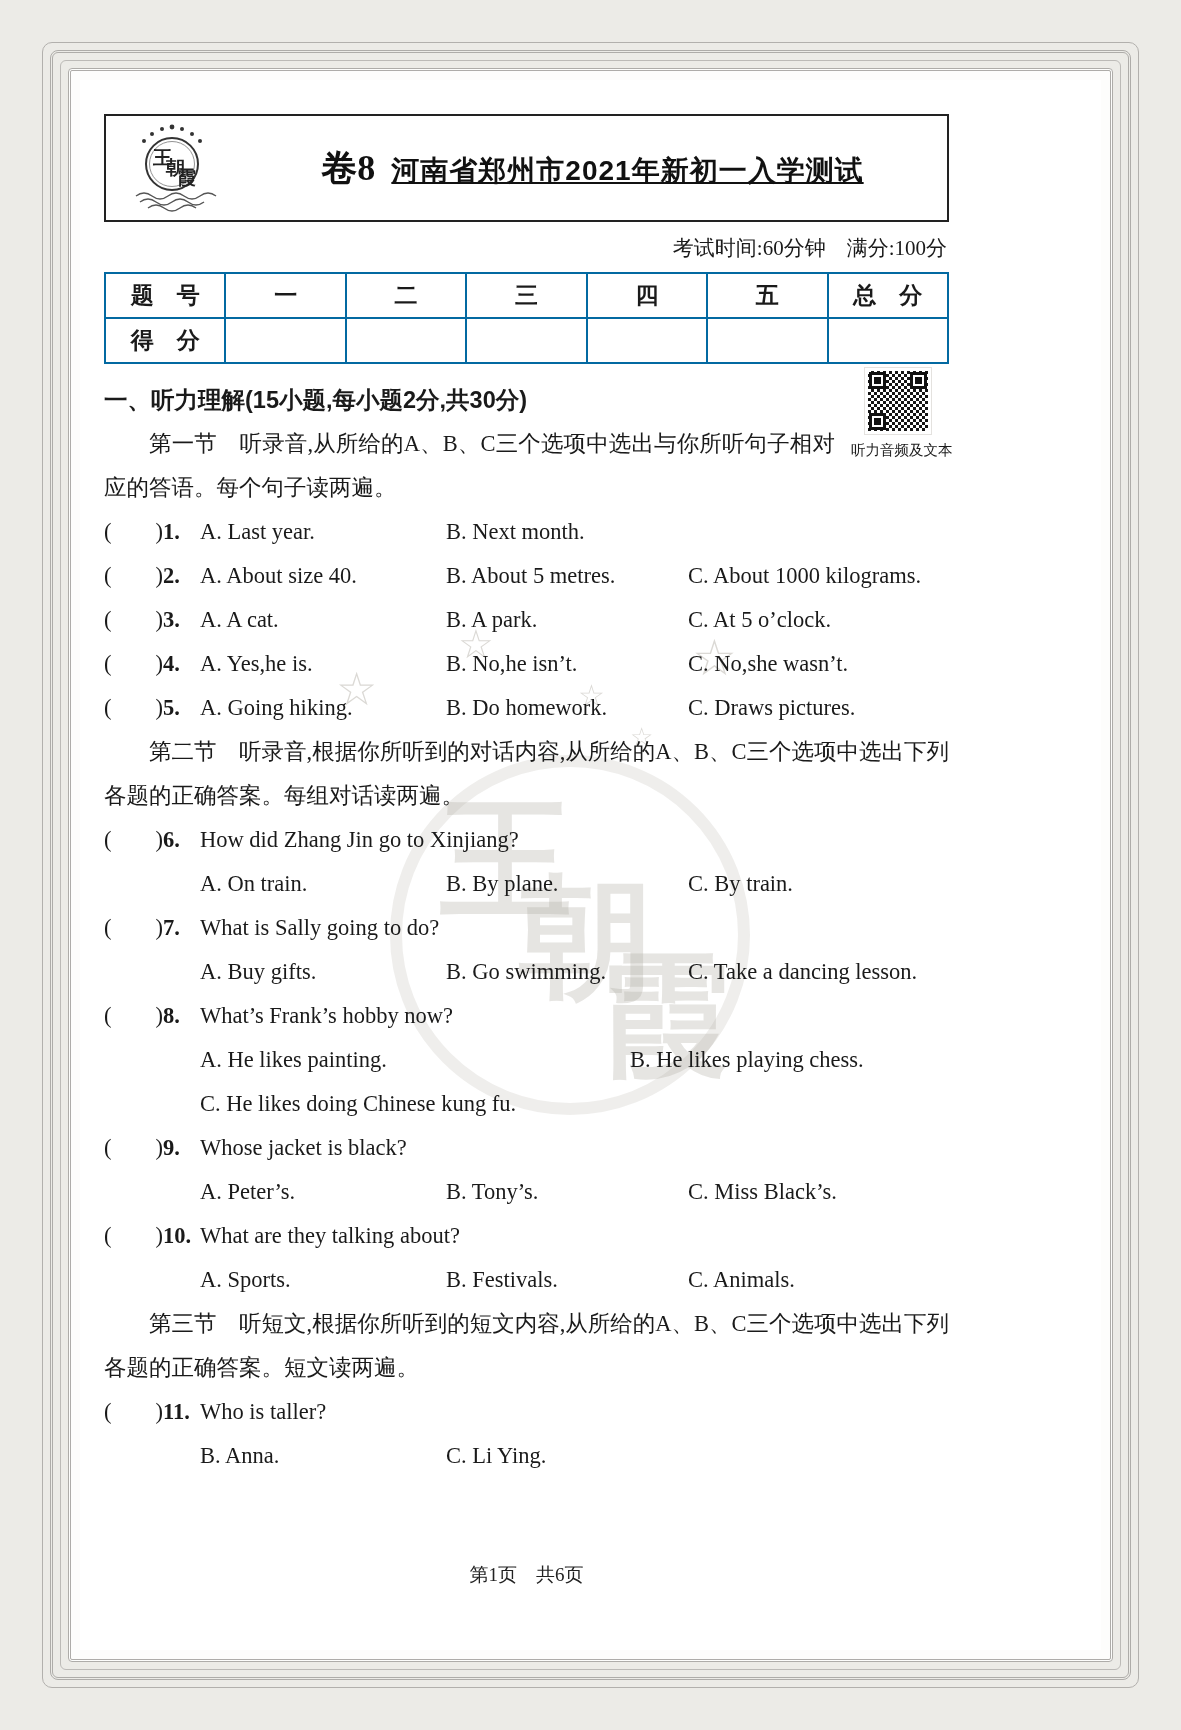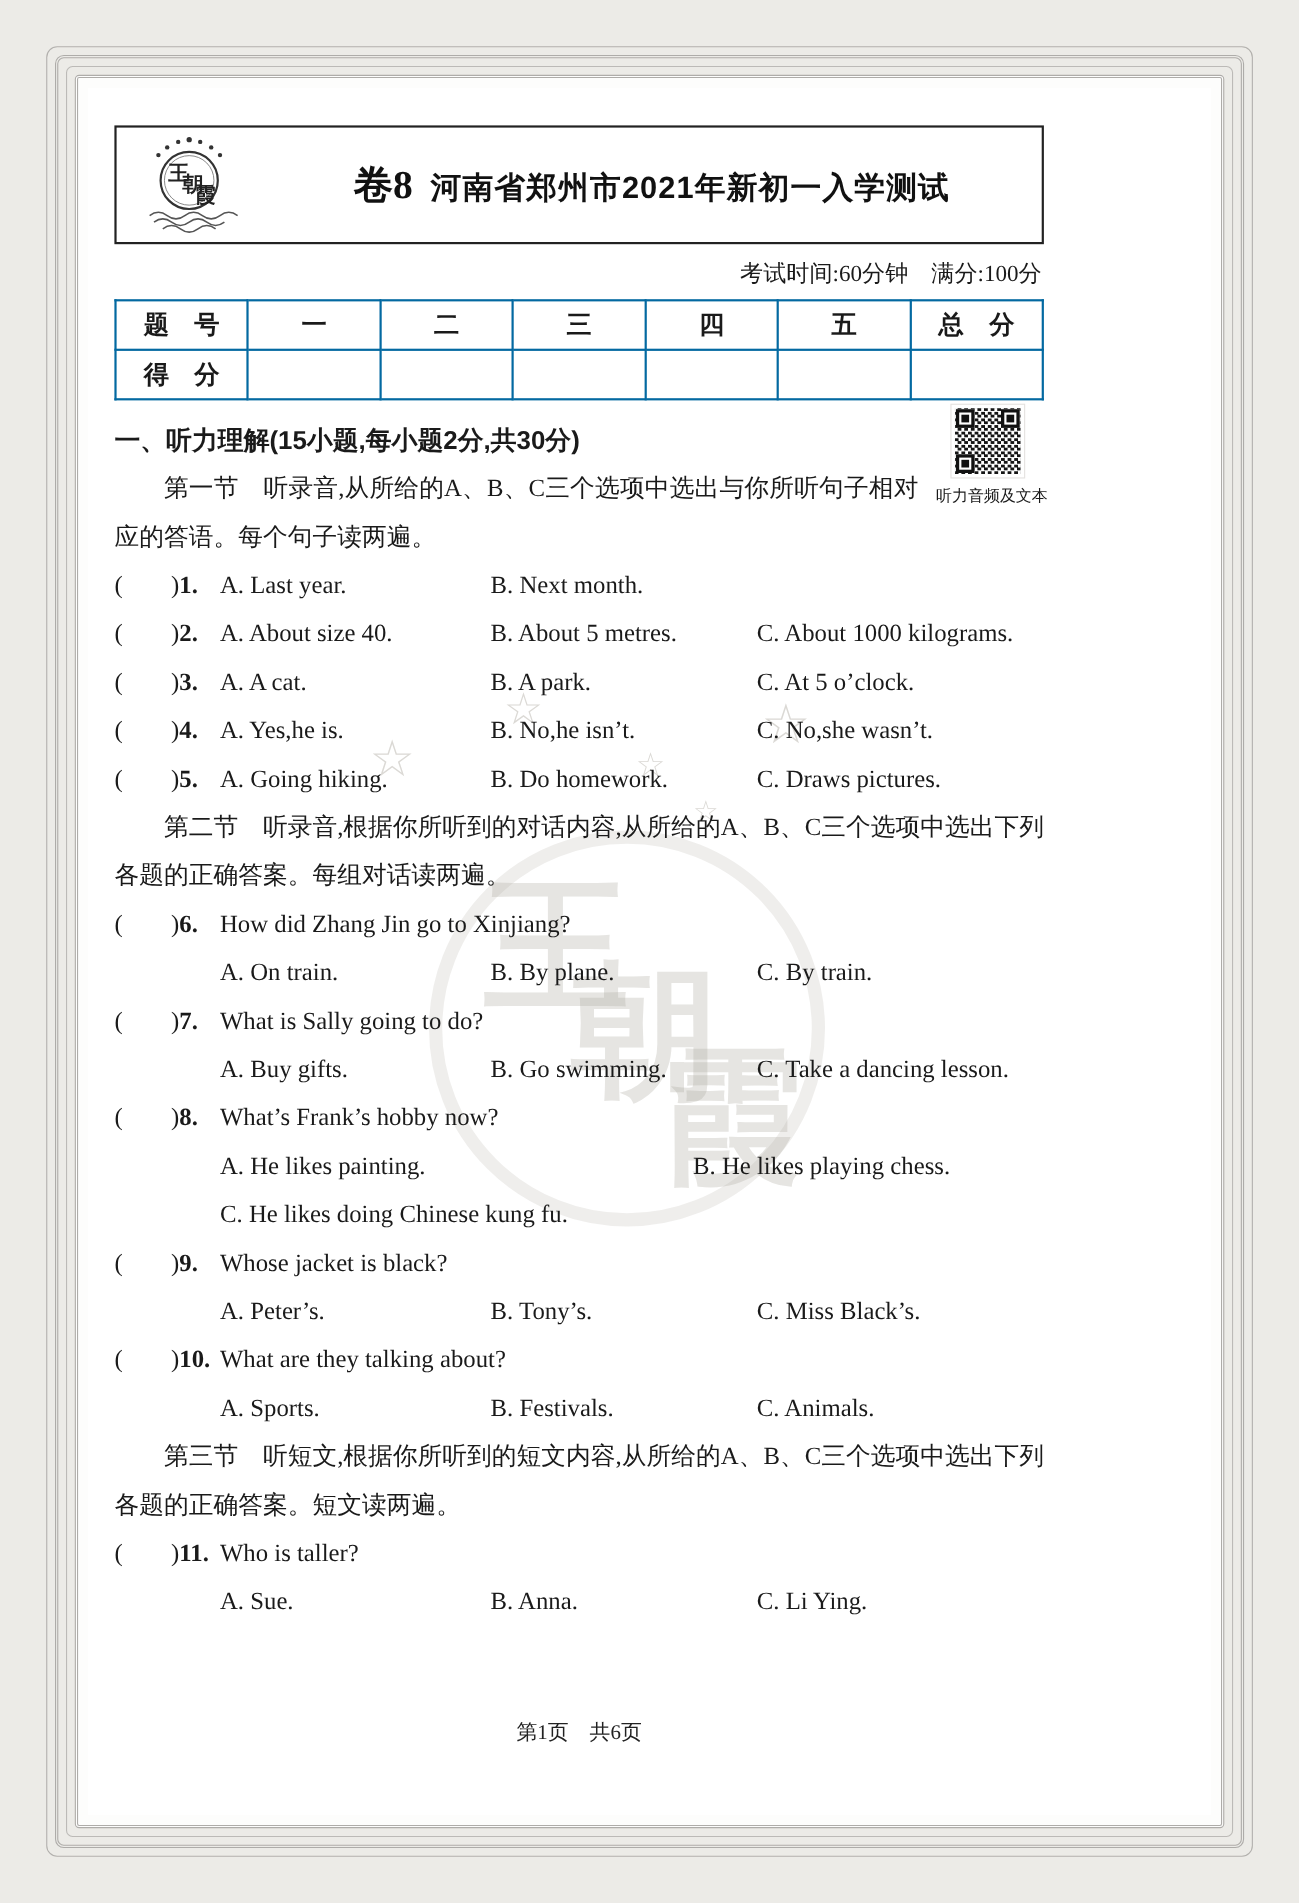--- a/index.html
+++ b/index.html
@@ -32,21 +32,21 @@
   .wm-char.c2 { left:268px; top:326px; }
   .wm-star { position:absolute; color:rgba(176,171,162,0.45); line-height:1; }
 
   .content { position:relative; z-index:1; width:845px; margin-left:24px; font-size:22.5px; }
 
   
   .header-box { height:108px; border:2px solid #222; display:flex; align-items:center; background:transparent; }
   .logo-wrap { width:132px; display:flex; justify-content:center; align-items:center; }
   .header-title { flex:1; text-align:center; font-family:"Liberation Sans","DejaVu Sans",sans-serif; font-weight:700; color:#111; white-space:nowrap; }
   .vol { font-size:36px; margin-right:16px; font-family:"Liberation Serif","DejaVu Serif",serif; font-weight:700; }
-  .ttl { font-size:28px; letter-spacing:1px; }
+  .ttl { font-size:28px; letter-spacing:1px;text-decoration:underline; }
 
   .exam-info { text-align:right; font-size:21px; margin:12px 2px 10px 0; }
 
   
   table.score { width:100%; border-collapse:collapse; table-layout:fixed; }
   table.score td { border:2px solid #0369a1; height:45px; text-align:center; vertical-align:middle; font-size:23px; }
   td.lbl { font-weight:700; font-family:"Liberation Sans","DejaVu Sans",sans-serif; }
   td.colhead { font-weight:700; }
 
   
@@ -253,21 +253,20 @@
         </div>
 
         <p class="intro" style="margin:0;">第三节　听短文,根据你所听到的短文内容,从所给的A、B、C三个选项中选出下列各题的正确答案。短文读两遍。</p>
 
         <div class="qrow">
           <span class="marker"><span>(</span><span class="gap"></span><span>)</span><span class="qnum">11.</span></span>
           <span class="qtext">Who is taller?</span>
         </div>
         <div class="qrow">
           <span></span>
-          <span class="opt">A. Sue.</span>
           <span class="opt">B. Anna.</span>
           <span class="opt">C. Li Ying.</span>
         </div>
 
       </div>
 
       <div class="footer">第1页　共6页</div>
 
      </div>
     </div>

